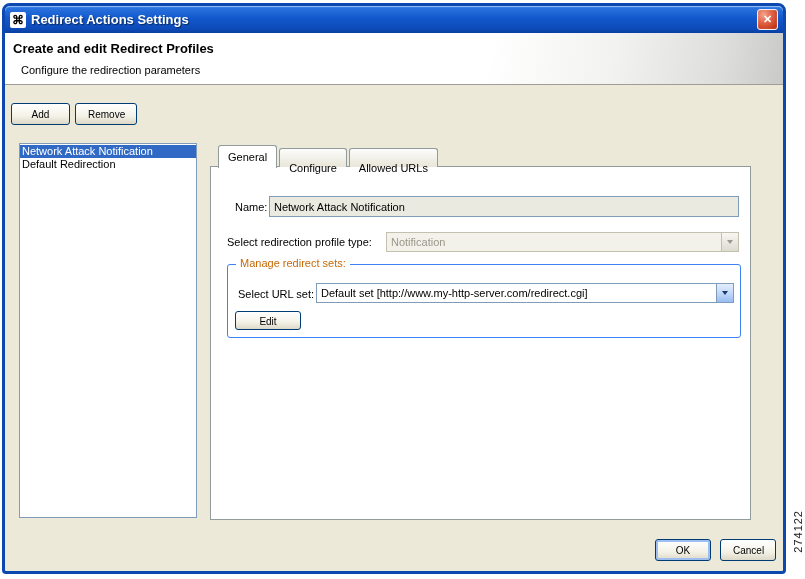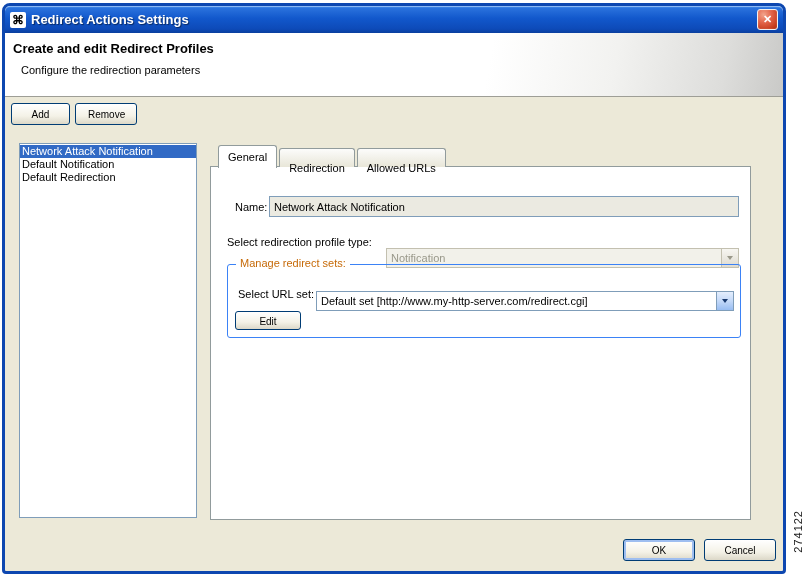--- a/index.html
+++ b/index.html
@@ -46,21 +46,21 @@
     border:1px solid #f0f0f0; border-radius:3px;
     background:radial-gradient(circle at 30% 25%, #f2a48c 0%, #e3654a 40%, #c63c1d 80%, #a82f12 100%);
     color:#fff; font-size:11px; font-weight:bold;
     display:flex; align-items:center; justify-content:center;
     cursor:default;
     box-shadow:inset 0 0 1px rgba(255,255,255,.6);
   }
 
   
   .header {
-    height:64px;
+    height:52px;
     background:linear-gradient(100deg,#ffffff 62%, #f2f2f0 78%, #dddddb 92%, #c9c9c7 100%);
     border-bottom:1px solid #9e9e96;
     padding:8px 12px 0 8px;
   }
   .header-title { font-size:13px; font-weight:bold; }
   .header-subtitle { font-size:11px; margin:8px 0 0 8px; }
 
   
   .btn {
     font-family:"Liberation Sans", sans-serif;
@@ -148,41 +148,41 @@
     border-left:3px solid transparent; border-right:3px solid transparent;
     border-top:4px solid #17386d;
   }
   .combo.disabled { border-color:#c3c0b0; background:#f2f1ea; color:#99988a; }
   .combo.disabled .arrow-btn {
     border-left-color:#c3c0b0;
     background:linear-gradient(180deg,#f7f6f1,#dedbd0);
   }
   .combo.disabled .arrow-btn::after { border-top-color:#9a988a; }
 
-  .combo-ptype { left:175px; top:65px; width:353px; height:20px;margin-top:16px; }
+  .combo-ptype { left:175px; top:65px; width:353px; height:20px; }
 
   .groupbox {
     position:absolute; left:16px; top:97px; width:514px; height:74px;
     border:1px solid #3b82f6; border-radius:3px;
   }
   .group-label {
     position:absolute; top:-8px; left:8px;
     background:#fff; padding:0 4px;
     color:#c66a08; font-size:11px; white-space:nowrap;
   }
   .lbl-urlset { left:10px; top:23px; position:absolute; font-size:11px; white-space:nowrap; }
-  .combo-urlset { left:88px; top:26px; width:418px; height:20px; }
+  .combo-urlset { left:88px; top:18px; width:418px; height:20px; }
   .edit-btn { position:absolute; left:7px; top:46px; width:66px; height:19px; padding:4px; }
 
   
   .footer {
     position:absolute; right:7px; bottom:10px;
     display:flex; gap:9px;
   }
-  .footer .btn { width:72px; }
+  .footer .btn { width:56px; }
 
   .watermark {
     position:absolute; right:1px; bottom:26px;
     font-size:11px; color:#1a1a1a;
     writing-mode:vertical-rl; transform:rotate(180deg);
     letter-spacing:1px;
   }
 </style>
 </head>
 <body>
@@ -198,28 +198,27 @@
   <div class="header">
     <div class="header-title">Create and edit Redirect Profiles</div>
     <div class="header-subtitle">Configure the redirection parameters</div>
   </div>
 
   <button class="btn toolbar-add">Add</button>
   <button class="btn toolbar-remove">Remove</button>
 
   <div class="listbox">
     <div class="list-item selected">Network Attack Notification</div>
-    <div class="list-item">Default Notification</div>
     <div class="list-item">Default Redirection</div>
   </div>
 
   <div class="panel">
     <div class="tabs">
       <div class="tab active">General</div>
-      <div class="tab">Redirection</div>
+      <div class="tab">Configure</div>
       <div class="tab">Allowed URLs</div>
     </div>
 
     <div class="tab-content">
 
       <span class="field-label lbl-name">Name:</span>
       <input class="name-input" type="text" readonly="" value="Network Attack Notification" style="">
 
       <span class="field-label lbl-ptype">Select redirection profile type:</span>
       <div class="combo disabled combo-ptype">

